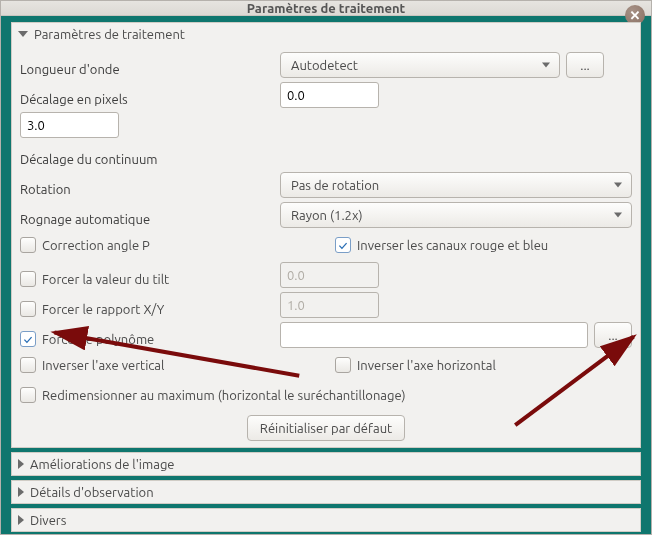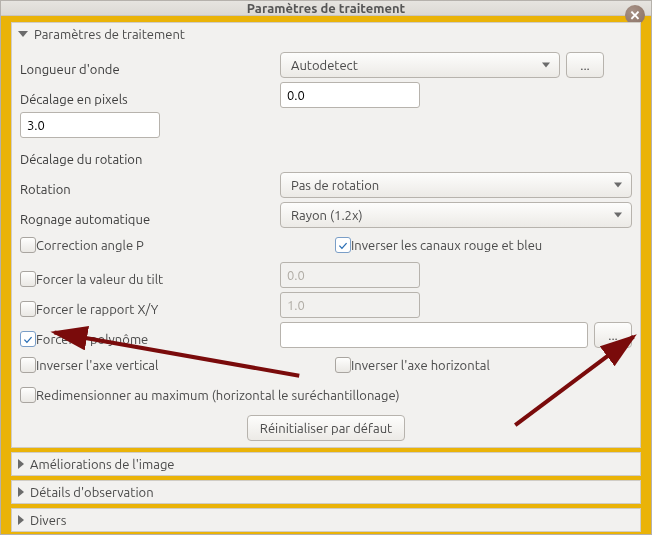--- a/index.html
+++ b/index.html
@@ -6,21 +6,21 @@
   html, body {
     margin: 0; padding: 0;
     width: 652px; height: 535px;
     font-family: "Ubuntu", "Segoe UI", sans-serif;
     font-size: 13px;
     color: #3c3c3c;
     background: #f0ece5;
   }
   .window {
     width: 652px; height: 535px;
-    background: #eab308;
+    background: #0f766e;
     border: 1px solid #b5b1ac;
     display: flex; flex-direction: column;
   }
   .titlebar {
     height: 28px;
     background: linear-gradient(#e6e4e0, #dcd9d4);
     border-bottom: 1px solid #c9c5bf;
     display: flex; align-items: center; justify-content: center;
     position: relative;
     font-weight: bold;
@@ -86,40 +86,40 @@
   }
   .combo::after {
     content: "";
     position: absolute; right: 9px; top: 50%;
     transform: translateY(-50%);
     border-left: 4px solid transparent;
     border-right: 4px solid transparent;
     border-top: 5px solid #6b6b6b;
   }
   .txt {
-    height: 26px; width: 140px;
+    height: 26px; width: 99px;
     border: 1px solid #b7b3ad;
     border-radius: 3px;
     padding: 0 6px;
     background: #fff;
   }
   .txt.wide { flex: 1; width: auto; }
   .txt[disabled] { background: #f2f1ef; color: #b0aca5; }
   .btn {
     height: 26px;
     padding: 0 12px;
     background: linear-gradient(#fdfdfc, #eceae6);
     border: 1px solid #b7b3ad;
     border-radius: 4px;
     cursor: pointer;
     color: #4a4a4a;
   }
   .btn.ellipsis { width: 38px; padding: 0; text-align: center; }
   .chk {
-    display: inline-flex; align-items: center; 
+    display: inline-flex; align-items: center; gap: 6px;
     cursor: pointer; color: #4a4a4a;
   }
   .chkbox {
     width: 16px; height: 16px;
     border: 1px solid #a9a5a0;
     border-radius: 3px;
     background: linear-gradient(#fefefd,#eae8e4);
     display: inline-flex; align-items: center; justify-content: center;
     font-size: 12px; font-weight: bold;
   }
@@ -169,21 +169,21 @@
             </div>
         </div>
 
         <div class="row">
           <div class="ctrl-col">
               <input class="txt" value="3.0" style="">
             </div>
         </div>
 
         <div class="row">
-          <div class="label-col">Décalage du rotation</div>
+          <div class="label-col">Décalage du continuum</div>
         </div>
 
         <div class="row">
           <div class="label-col">Rotation</div>
           <div class="ctrl-col">
             <div class="combo">
               <span>Pas de rotation</span>
             </div>
           </div>
         </div>

